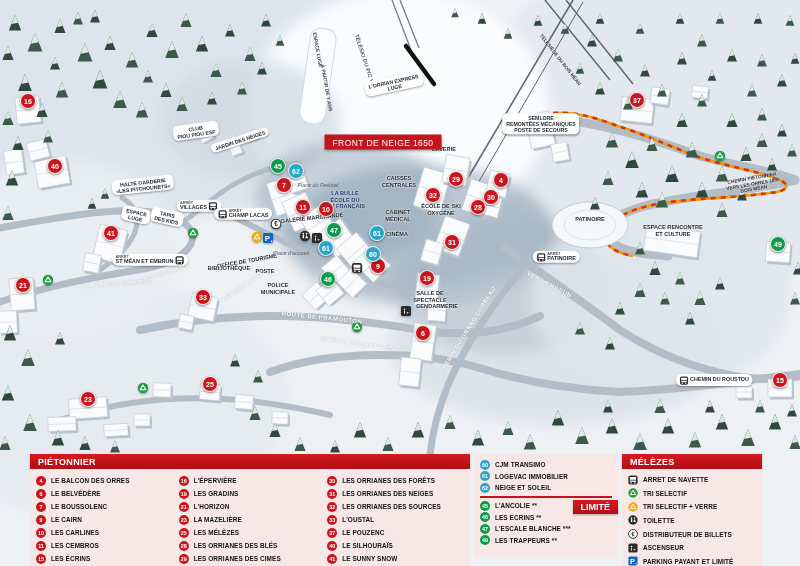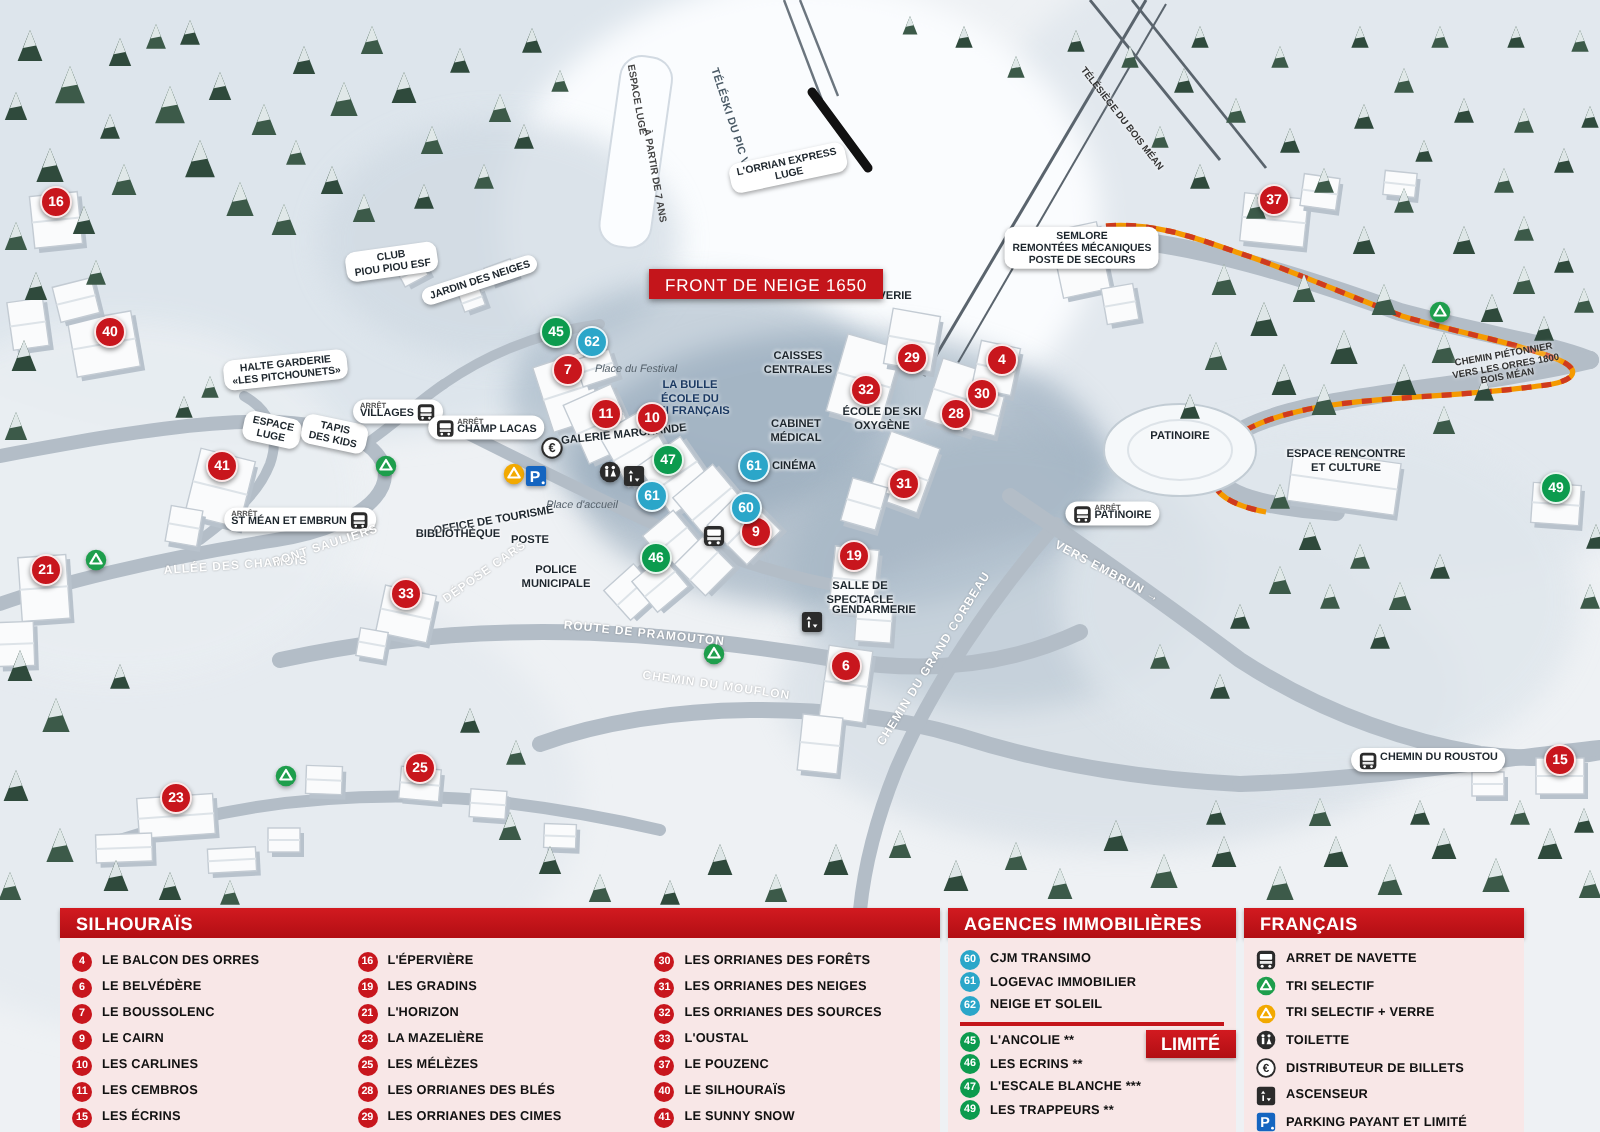--- a/index.html
+++ b/index.html
@@ -927,21 +927,21 @@
       <div class="marker m-hotel" style="left: 778px; top: 244px;">49</div>
       <div class="marker m-agency" style="left: 296px; top: 171px;">62</div>
       <div class="marker m-agency" style="left: 326px; top: 248px;">61</div>
       <div class="marker m-agency" style="left: 377px; top: 233px;">61</div>
       <div class="marker m-agency" style="left: 373px; top: 254px;">60</div>
     </div>
 
   <div class="banner">FRONT DE NEIGE 1650</div>
 
   <div class="panel p-res">
-    <div class="hdr">SILHOURAÏS</div>
+    <div class="hdr">PIÉTONNIER</div>
     <div class="bdy" id="res-cols">
         <div class="col col1">
           <div class="lrow">
             <span class="dot" style="background: rgb(200, 22, 29);">4</span>
             <span class="txt">LE BALCON DES ORRES</span>
           </div>
           <div class="lrow">
             <span class="dot" style="background: rgb(200, 22, 29);">6</span>
             <span class="txt">LE BELVÉDÈRE</span>
           </div>
@@ -1023,21 +1023,20 @@
           </div>
           <div class="lrow">
             <span class="dot" style="background: rgb(200, 22, 29);">41</span>
             <span class="txt">LE SUNNY SNOW</span>
           </div>
         </div>
       </div>
   </div>
 
   <div class="panel p-ag">
-    <div class="hdr">AGENCES IMMOBILIÈRES</div>
     <div class="bdy" id="ag-body">
       <div class="hotels-box">LIMITÉ</div>
     <div class="lrow">
           <span class="dot" style="background: rgb(43, 166, 201);">60</span>
           <span class="txt">CJM TRANSIMO</span>
         </div>
         <div class="lrow">
           <span class="dot" style="background: rgb(43, 166, 201);">61</span>
           <span class="txt">LOGEVAC IMMOBILIER</span>
         </div>
@@ -1059,21 +1058,21 @@
           <span class="txt">L'ESCALE BLANCHE ***</span>
         </div>
         <div class="lrow">
           <span class="dot" style="background: rgb(12, 155, 78);">49</span>
           <span class="txt">LES TRAPPEURS **</span>
         </div>
       </div>
   </div>
 
   <div class="panel p-lg">
-    <div class="hdr">FRANÇAIS</div>
+    <div class="hdr">MÉLÈZES</div>
     <div class="bdy" id="lg-body">
         <div class="lrow">
           <span class="lic"><svg width="10" height="10" viewBox="0 0 12 12" xmlns="http://www.w3.org/2000/svg">
               <rect x="0.5" y="0.5" width="11" height="11" rx="2.6" fill="#2b2b2b"></rect>
               <rect x="2.3" y="2.4" width="7.4" height="3.4" rx="0.6" fill="#fff"></rect>
               <rect x="2.3" y="6.6" width="7.4" height="1.7" fill="#fff" opacity="0.9"></rect>
               <circle cx="3.7" cy="9.7" r="0.9" fill="#fff"></circle>
               <circle cx="8.3" cy="9.7" r="0.9" fill="#fff"></circle>
             </svg></span>
           <span class="txt">ARRET DE NAVETTE</span>

